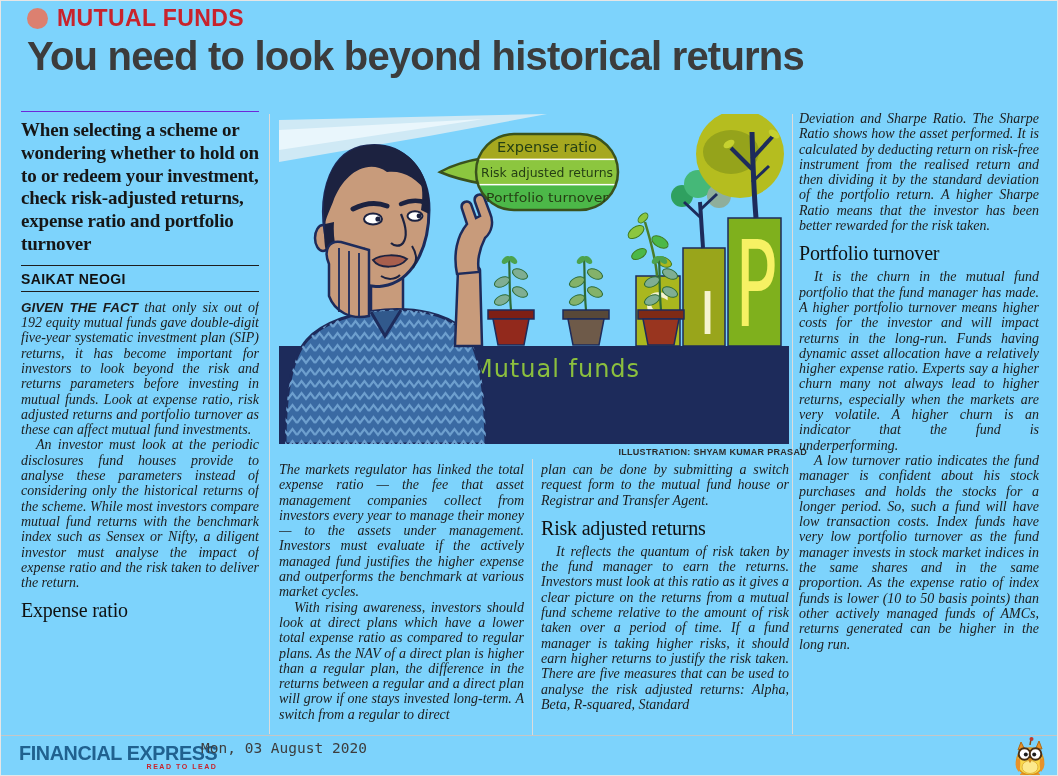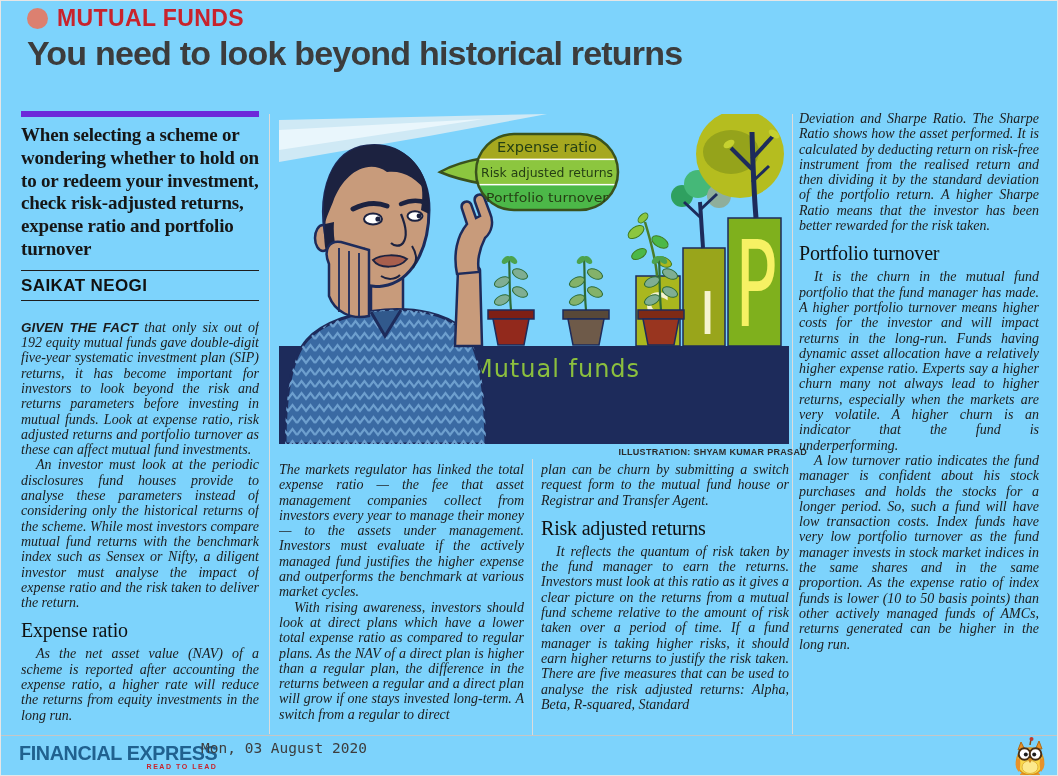--- a/index.html
+++ b/index.html
@@ -5,31 +5,31 @@
   html,body{margin:0;padding:0;background:#fff;}
   #page{position:relative;width:1058px;height:776px;background:#7dd3fc;overflow:hidden;
         border:1px solid #e6e6e6;box-sizing:border-box;
         font-family:"Liberation Serif",serif;color:#1c1c1c;}
   
   .kicker{position:absolute;left:26px;top:4px;display:flex;align-items:center;gap:9px;}
   .kicker-dot{width:21px;height:21px;border-radius:50%;background:#dc8070;}
   .kicker-label{font-family:"Liberation Sans",sans-serif;font-weight:bold;font-size:23px;
                 letter-spacing:.4px;color:#c8232c;}
   .headline{position:absolute;left:26px;top:33px;width:1014px;white-space:nowrap;
-            font-family:"Liberation Sans",sans-serif;font-weight:bold;font-size:34px;
+            font-family:"Liberation Sans",sans-serif;font-weight:bold;font-size:40px;
             letter-spacing:-.8px;color:#3c3c3c;}
   
   .vrule{position:absolute;top:113px;height:620px;width:0;border-left:1px solid #dcdcdc;}
   .col{position:absolute;overflow:hidden;}
-  .col-left{left:20px;top:110px;width:238px;height:624px;border-top:6px solid #6d28d9;}
+  .col-left{left:20px;top:110px;width:238px;height:624px;border-top:1px solid #6d28d9;}
   .deck{font-family:"Liberation Serif",serif;font-weight:bold;font-size:19px;line-height:1.2;
         color:#161616;padding:7px 0 9px;letter-spacing:-.2px;}
   .byline-box{border-top:1.5px solid #1d1d1d;border-bottom:1.5px solid #1d1d1d;
-              padding:5px 0 4px;margin-bottom:19px;
-              font-family:"Liberation Sans",sans-serif;font-weight:bold;font-size:17px;
+              padding:5px 0 4px;margin-bottom:8px;
+              font-family:"Liberation Sans",sans-serif;font-weight:bold;font-size:14px;
               letter-spacing:.4px;color:#111;}
   .body-text p{margin:0;font-size:14px;line-height:15.3px;text-align:justify;font-style:italic;}
   .body-text p.indent{text-indent:15px;}
   .lead-in{font-family:"Liberation Sans",sans-serif;font-weight:bold;font-size:13.5px;}
   .section-head{font-family:"Liberation Serif",serif;font-weight:normal;font-size:20px;
                 color:#101010;margin:9px 0 4px;letter-spacing:-.2px;}
   .col-mid-a{left:278px;top:461px;width:245px;height:273px;}
   .col-mid-b{left:540px;top:461px;width:248px;height:273px;}
   .col-right{left:798px;top:110px;width:240px;height:626px;}
   
@@ -64,21 +64,20 @@
   <div class="vrule" style="left:531px;top:458px;height:276px;"></div>
   <div class="vrule" style="left:791px;"></div>
 
   <div class="col col-left">
     <div class="deck">When selecting a scheme or wondering whether to hold on to or redeem your investment, check risk-adjusted returns, expense ratio and portfolio turnover</div>
     <div class="byline-box">SAIKAT NEOGI</div>
     <div class="body-text">
       <p><span class="lead-in">GIVEN THE FACT</span><span> that only six out of 192 equity mutual funds gave double-digit five-year systematic investment plan (SIP) returns, it has become important for investors to look beyond the risk and returns parameters before investing in mutual funds. Look at expense ratio, risk adjusted returns and portfolio turnover as these can affect mutual fund investments.</span></p>
       <p class="indent">An investor must look at the periodic disclosures fund houses provide to analyse these parameters instead of considering only the historical returns of the scheme. While most investors compare mutual fund returns with the benchmark index such as Sensex or Nifty, a diligent investor must analyse the impact of expense ratio and the risk taken to deliver the return.</p>
       <div class="section-head">Expense ratio</div>
-      <p class="indent">As the net asset value (NAV) of a scheme is reported after accounting the expense ratio, a higher rate will reduce the returns from equity investments in the long run.</p>
     </div>
   </div>
 
   <div class="illus">
     <svg width="510" height="330" viewBox="0 0 510 330">
       <defs>
         <pattern id="zz" width="18" height="12" patternUnits="userSpaceOnUse">
           <path d="M0,9 L4.5,3 L9,9 L13.5,3 L18,9" stroke="#6d9fce" stroke-width="2.2" fill="none"></path>
         </pattern>
         <clipPath id="pillClip">
@@ -208,21 +207,21 @@
       </g>
     </svg>
   </div>
   <div class="credit">ILLUSTRATION: SHYAM KUMAR PRASAD</div>
 
   <div class="col col-mid-a body-text">
     <p>The markets regulator has linked the total expense ratio — the fee that asset management companies collect from investors every year to manage their money — to the assets under management. Investors must evaluate if the actively managed fund justifies the higher expense and outperforms the benchmark at various market cycles.</p>
     <p class="indent">With rising awareness, investors should look at direct plans which have a lower total expense ratio as compared to regular plans. As the NAV of a direct plan is higher than a regular plan, the difference in the returns between a regular and a direct plan will grow if one stays invested long-term. A switch from a regular to direct</p>
   </div>
   <div class="col col-mid-b body-text">
-    <p>plan can be churn by submitting a switch request form to the mutual fund house or Registrar and Transfer Agent.</p>
+    <p>plan can be done by submitting a switch request form to the mutual fund house or Registrar and Transfer Agent.</p>
     <div class="section-head">Risk adjusted returns</div>
     <p class="indent">It reflects the quantum of risk taken by the fund manager to earn the returns. Investors must look at this ratio as it gives a clear picture on the returns from a mutual fund scheme relative to the amount of risk taken over a period of time. If a fund manager is taking higher risks, it should earn higher returns to justify the risk taken. There are five measures that can be used to analyse the risk adjusted returns: Alpha, Beta, R-squared, Standard</p>
   </div>
 
   <div class="col col-right body-text">
     <p>Deviation and Sharpe Ratio. The Sharpe Ratio shows how the asset performed. It is calculated by deducting return on risk-free instrument from the realised return and then dividing it by the standard deviation of the portfolio return. A higher Sharpe Ratio means that the investor has been better rewarded for the risk taken.</p>
     <div class="section-head">Portfolio turnover</div>
     <p class="indent">It is the churn in the mutual fund portfolio that the fund manager has made. A higher portfolio turnover means higher costs for the investor and will impact returns in the long-run. Funds having dynamic asset allocation have a relatively higher expense ratio. Experts say a higher churn many not always lead to higher returns, especially when the markets are very volatile. A higher churn is an indicator that the fund is underperforming.</p>
     <p class="indent">A low turnover ratio indicates the fund manager is confident about his stock purchases and holds the stocks for a longer period. So, such a fund will have low transaction costs. Index funds have very low portfolio turnover as the fund manager invests in stock market indices in the same shares and in the same proportion. As the expense ratio of index funds is lower (10 to 50 basis points) than other actively managed funds of AMCs, returns generated can be higher in the long run.</p>
   </div>

